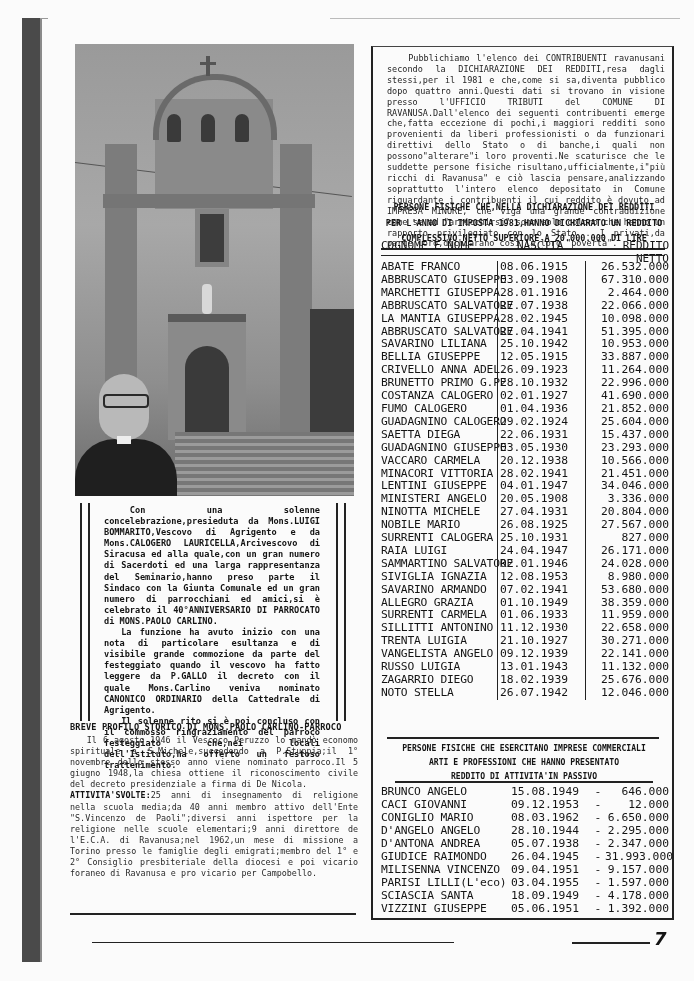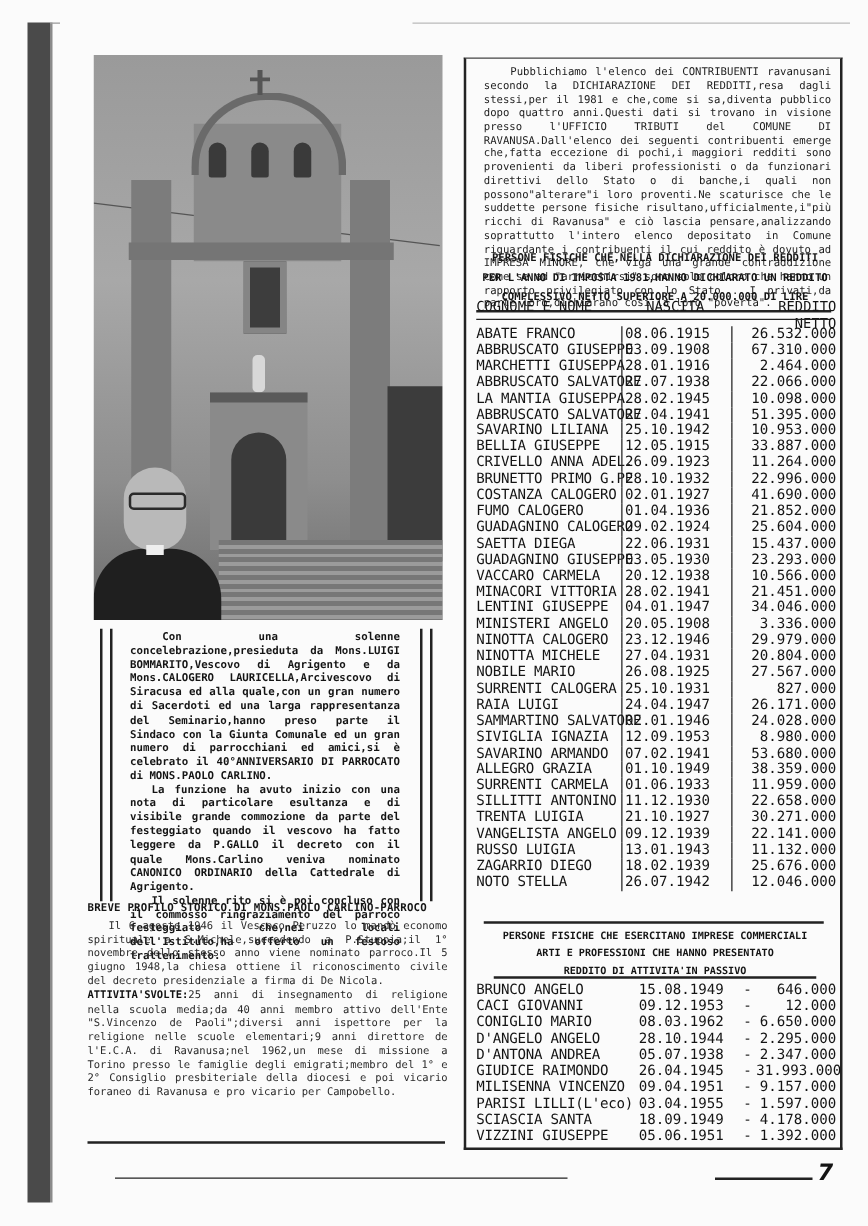--- a/index.html
+++ b/index.html
@@ -250,25 +250,20 @@
         <span class="c-name">LENTINI GIUSEPPE</span>
         <span class="c-date">04.01.1947</span>
         <span class="c-amt">34.046.000</span>
       </div>
       <div class="row">
         <span class="c-name">MINISTERI ANGELO</span>
         <span class="c-date">20.05.1908</span>
         <span class="c-amt">3.336.000</span>
       </div>
       <div class="row">
-        <span class="c-name">NINOTTA CALOGERO</span>
-        <span class="c-date">23.12.1946</span>
-        <span class="c-amt">29.979.000</span>
-      </div>
-      <div class="row">
         <span class="c-name">NINOTTA MICHELE</span>
         <span class="c-date">27.04.1931</span>
         <span class="c-amt">20.804.000</span>
       </div>
       <div class="row">
         <span class="c-name">NOBILE MARIO</span>
         <span class="c-date">26.08.1925</span>
         <span class="c-amt">27.567.000</span>
       </div>
       <div class="row">
@@ -281,21 +276,21 @@
         <span class="c-date">24.04.1947</span>
         <span class="c-amt">26.171.000</span>
       </div>
       <div class="row">
         <span class="c-name">SAMMARTINO SALVATORE</span>
         <span class="c-date">02.01.1946</span>
         <span class="c-amt">24.028.000</span>
       </div>
       <div class="row">
         <span class="c-name">SIVIGLIA IGNAZIA</span>
-        <span class="c-date">12.09.1953</span>
+        <span class="c-date">12.08.1953</span>
         <span class="c-amt">8.980.000</span>
       </div>
       <div class="row">
         <span class="c-name">SAVARINO ARMANDO</span>
         <span class="c-date">07.02.1941</span>
         <span class="c-amt">53.680.000</span>
       </div>
       <div class="row">
         <span class="c-name">ALLEGRO GRAZIA</span>
         <span class="c-date">01.10.1949</span>

